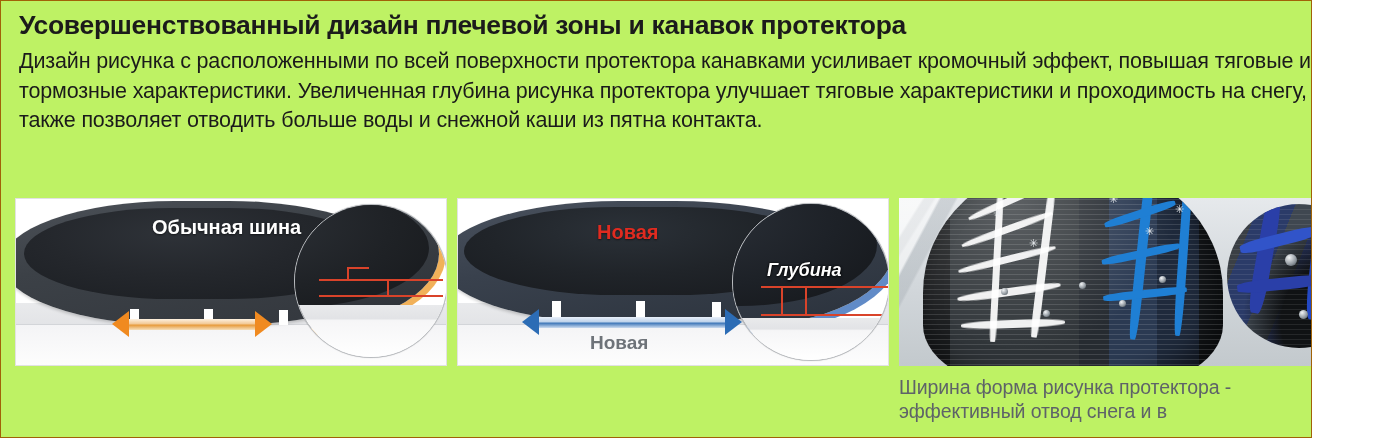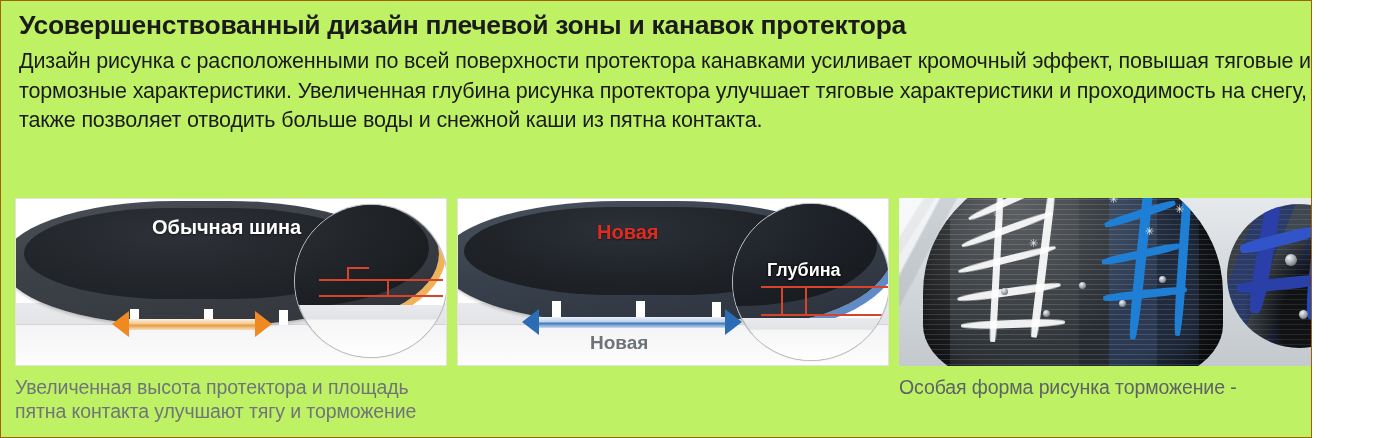--- a/index.html
+++ b/index.html
@@ -377,21 +377,20 @@
 
             <div class="red-line" style="left:24px; top:74px; width:124px; height:2px;"></div>
             <div class="red-line" style="left:24px; top:90px; width:124px; height:2px;"></div>
             <div class="red-line" style="left:92px; top:74px; width:2px; height:17px;"></div>
             <div class="red-line" style="left:52px; top:62px; width:2px; height:14px;"></div>
             <div class="red-line" style="left:52px; top:62px; width:22px; height:2px;"></div>
           </div>
         </div>
       </div>
 
-      <div class="caption">Увеличенная высота протектора и площадь пятна контакта улучшают тягу и торможение</div>
     </div>
 
     <div class="panel panel-b">
       <div class="figure">
         <div class="ground"></div>
         <div class="ground-line"></div>
 
         <div class="tire-wrap" style="width:415px; height:122px; left:-18px;">
           <div class="halo halo-blue"></div>
           <div class="tire-outer" style="background:linear-gradient(170deg,#4a525e 0%,#39414d 42%,#2c333d 100%);"></div>
@@ -412,21 +411,21 @@
         <span class="dim-caption" style="left:132px; top:133px;">Новая</span>
 
         <div class="lens" style="left:274px; top:4px; width:156px; height:156px;">
           <div class="lens-inner">
             <div class="lens-tire" style="left:-190px; top:-30px; width:350px; height:152px;
                         background:linear-gradient(168deg,#4e5561 0%,#3a424e 42%,#2a313b 100%);
                         box-shadow: 0 0 0 8px rgba(58,110,185,.8);"></div>
             <div class="lens-tire" style="left:-172px; top:-20px; width:316px; height:122px;
                         background:radial-gradient(ellipse at 45% 28%,#2a2f37 0%,#1d2127 55%,#141619 100%);"></div>
             <div class="lens-ground" style="height:42px;"></div>
-            <span class="lens-label" style="left:34px; top:56px;">Глубина</span>
+            <span class="lens-label" style="left:34px; top:56px;font-style:italic;">Глубина</span>
 
             <div class="red-line" style="left:28px; top:82px; width:128px; height:2px;"></div>
             <div class="red-line" style="left:28px; top:110px; width:128px; height:2px;"></div>
             <div class="red-line" style="left:48px; top:82px; width:2px; height:29px;"></div>
             <div class="red-line" style="left:72px; top:82px; width:2px; height:29px;"></div>
           </div>
         </div>
       </div>
 
       <div class="caption" style="visibility:hidden;">&nbsp;</div>
@@ -472,20 +471,21 @@
           <div class="blue-sipe" style="left:84px; top:-10px; width:15px; height:126px; transform:rotate(6deg); background:#2348c4;"></div>
           <div class="blue-sipe" style="left:12px; top:30px; width:80px; height:12px; transform:rotate(-14deg); background:#3154c9;"></div>
           <div class="blue-sipe" style="left:10px; top:74px; width:86px; height:12px; transform:rotate(-6deg); background:#2a3fa8;"></div>
           <div class="stud" style="left:58px; top:50px; width:12px; height:12px;"></div>
           <div class="stud" style="left:104px; top:88px; width:10px; height:10px;"></div>
           <div class="stud" style="left:72px; top:106px; width:9px; height:9px;"></div>
         </div>
       </div>
 
       <div class="caption caption-dark">
-        <div>Особая форма рисунка торможение -</div>
+        <div>Ширина форма рисунка протектора -</div>
+        <div>эффективный отвод снега и в</div>
       </div>
     </div>
 
   </div>
 
 
 </div>
 
 </body></html>

